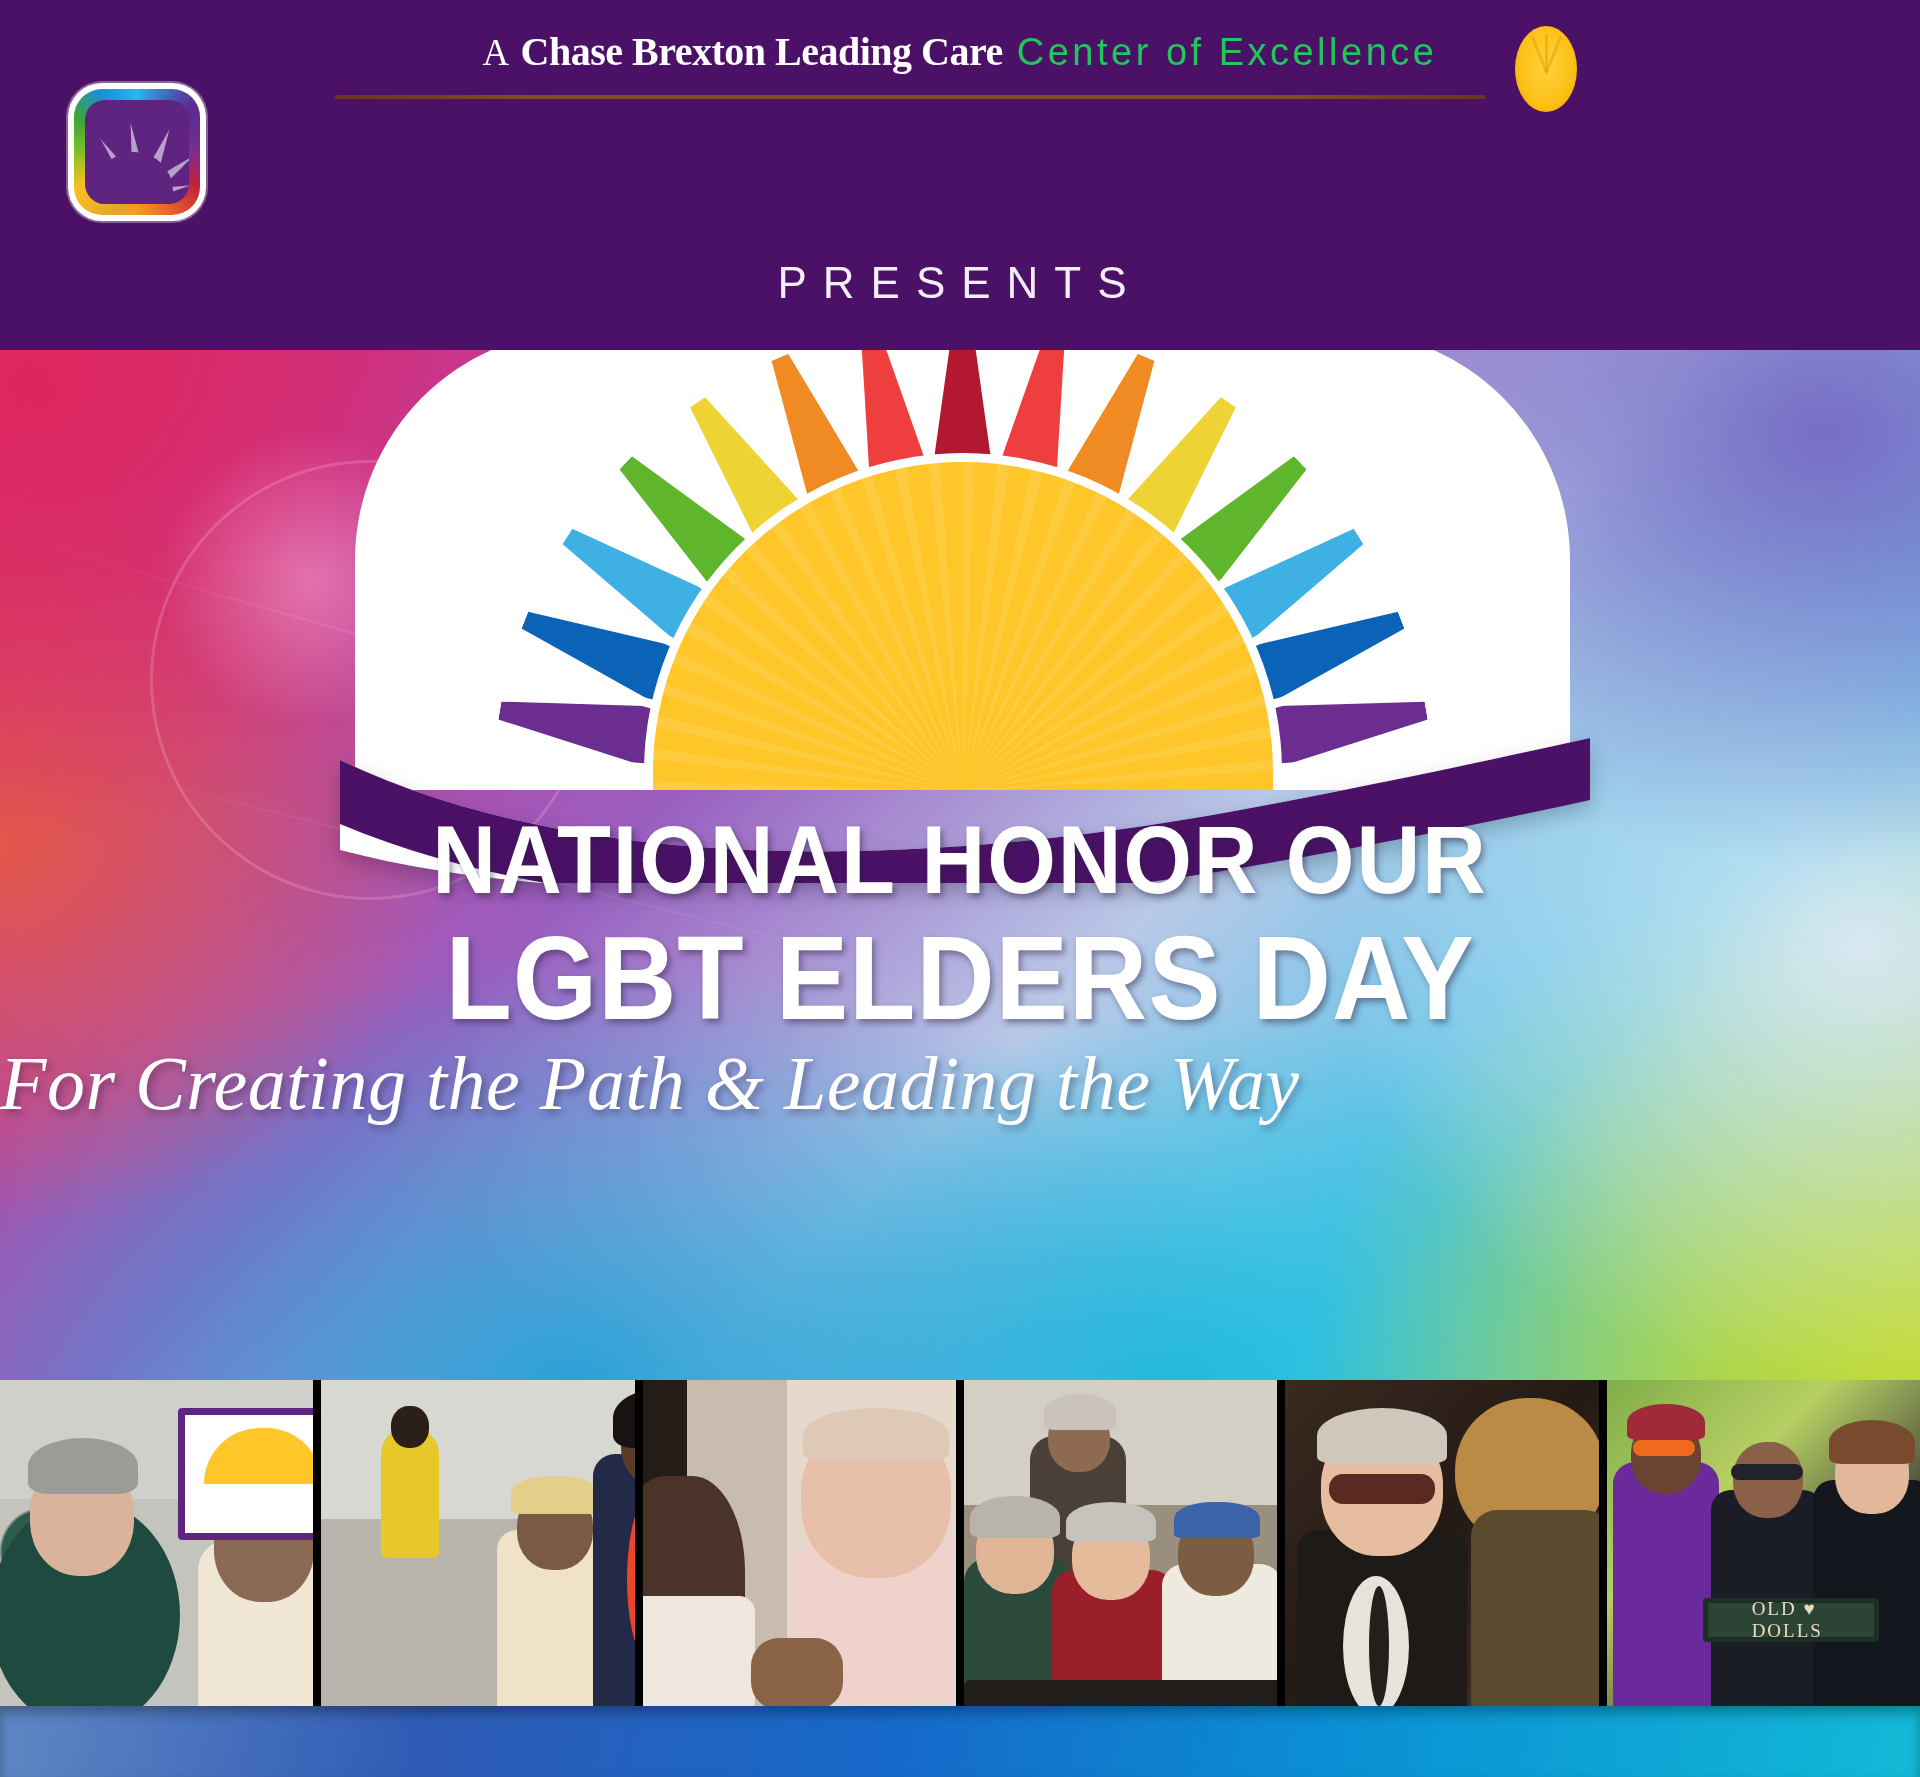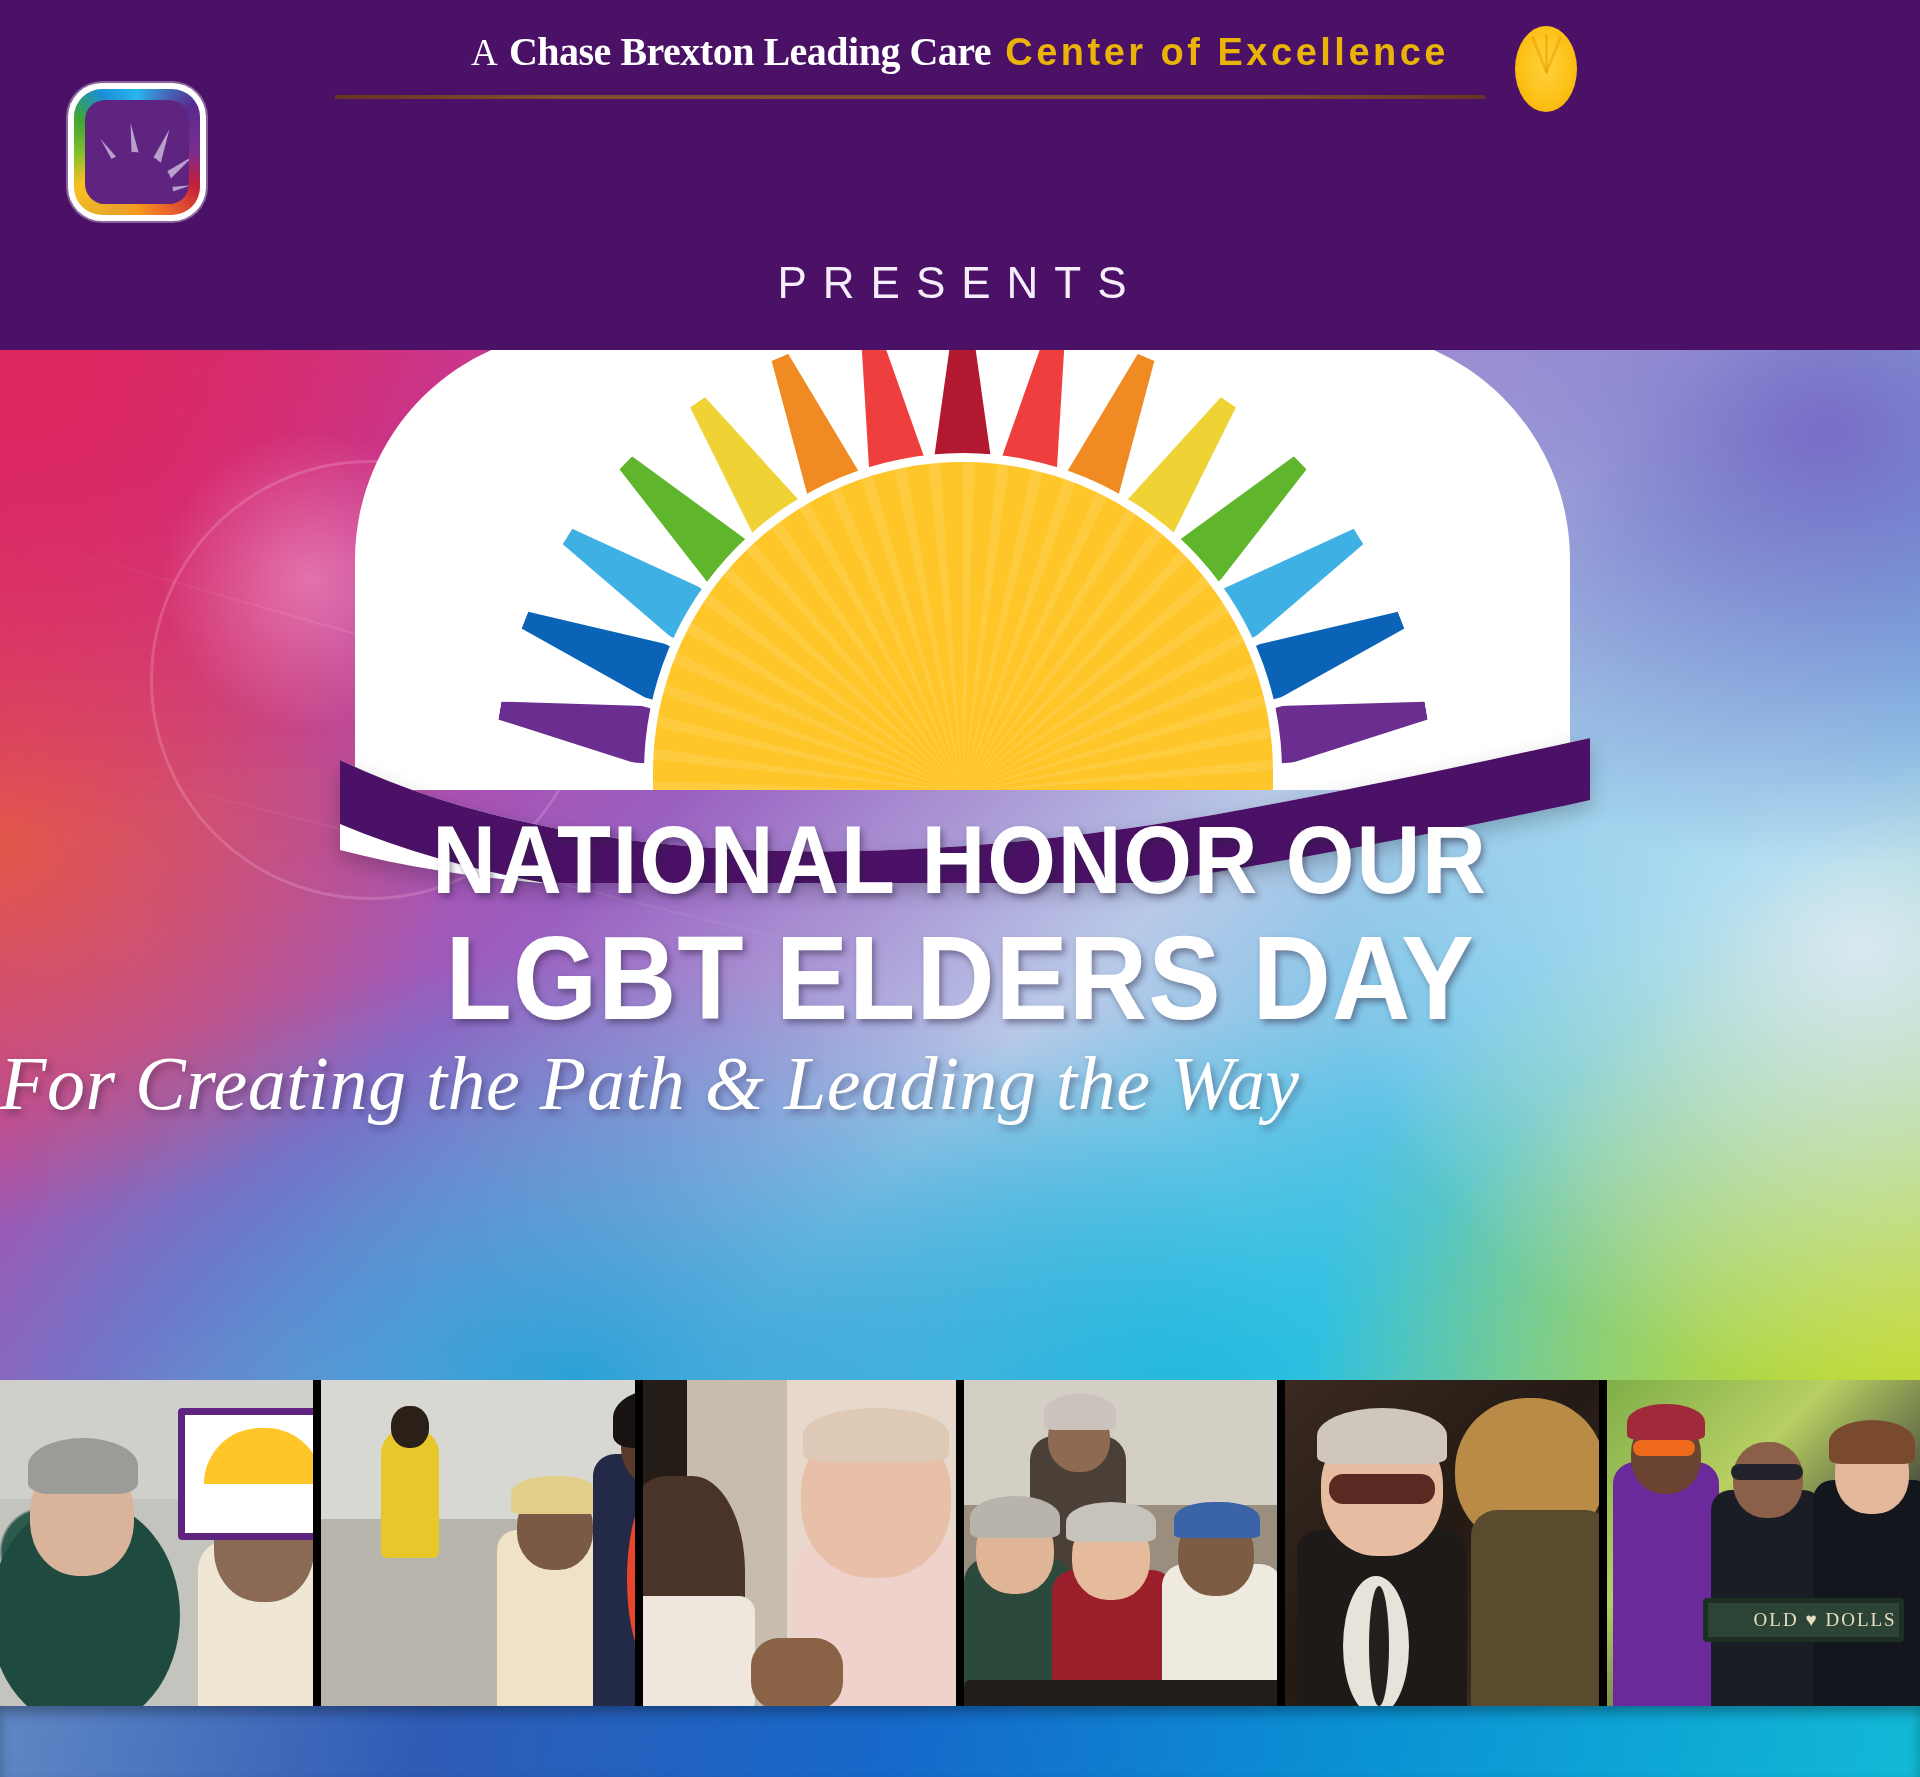--- a/index.html
+++ b/index.html
@@ -20,21 +20,21 @@
   .header-tagline{
     position:absolute;left:0;top:28px;width:1920px;
     text-align:center;
     font-size:39px;
     letter-spacing:.5px;
     color:#ffffff;
     white-space:nowrap;
   }
   .tag-a{font-family:"Liberation Serif",serif;font-weight:400;font-size:37px;letter-spacing:2px;}
   .tag-bold{font-family:"Liberation Serif",serif;font-weight:700;font-size:40px;letter-spacing:-0.5px;}
-  .tag-light{font-family:"Liberation Sans",sans-serif;font-weight:700;font-size:38px;letter-spacing:3.5px;color:#eab308;}
+  .tag-light{font-family:"Liberation Sans",sans-serif;font-weight:400;font-size:38px;letter-spacing:3.5px;color:#22c55e;}
 
   .header-rule{
     position:absolute;left:335px;top:95px;width:1150px;height:4px;
     background:linear-gradient(90deg,#6b3b18,#8d5b24 20%,#8d5b24 80%,#6b3b18);
     opacity:.85;
   }
   .sun-dot{
     position:absolute;left:1515px;top:26px;width:62px;height:86px;
     background:radial-gradient(ellipse at 50% 45%,#ffd23f 0%,#fcc015 60%,#f0a400 100%);
     border-radius:50%;
@@ -388,21 +388,21 @@
       <div class="blob" style="left:6px;top:82px;width:106px;height:248px;background:#6a2a9b;border-radius:22px 22px 0 0;"></div>
       <div class="blob" style="left:24px;top:38px;width:70px;height:76px;background:#6a4332;border-radius:46%;"></div>
       <div class="blob" style="left:20px;top:24px;width:78px;height:36px;background:#a02a3a;border-radius:50% 50% 14% 14%;"></div>
       <div class="blob" style="left:26px;top:60px;width:62px;height:16px;background:#f06a1e;border-radius:8px;"></div>
       <div class="blob" style="left:104px;top:110px;width:112px;height:220px;background:#1a1d26;border-radius:20px 20px 0 0;"></div>
       <div class="blob" style="left:126px;top:62px;width:70px;height:76px;background:#8a6148;border-radius:46%;"></div>
       <div class="blob" style="left:124px;top:84px;width:72px;height:16px;background:#22222a;border-radius:8px;"></div>
       <div class="blob" style="left:206px;top:100px;width:120px;height:230px;background:#14161d;border-radius:20px 20px 0 0;"></div>
       <div class="blob" style="left:228px;top:54px;width:74px;height:80px;background:#e3b79a;border-radius:46%;"></div>
       <div class="blob" style="left:222px;top:40px;width:86px;height:44px;background:#7a4a2e;border-radius:50% 50% 14% 14%;"></div>
-      <div class="sign" style="position:absolute;left:96px;top:218px;width:201px;height:44px;background:#2c4435;border:5px solid #1d2e24;border-radius:4px;display:flex;align-items:center;justify-content:center;padding-left:44px;">
+      <div class="sign" style="position:absolute;left:96px;top:218px;width:176px;height:44px;background:#2c4435;border:5px solid #1d2e24;border-radius:4px;display:flex;align-items:center;justify-content:center;padding-left:44px;">
         <span style="font-family:'Liberation Serif',serif;font-size:19px;letter-spacing:2px;color:#e8dcc0;">OLD ♥ DOLLS</span>
       </div>
       <span class="cap">Three people holding an OLD DOLLS sign</span>
     </div>
   </div>
 
   <div class="bottom-strip"></div>
 </div>
 
 </body></html>

